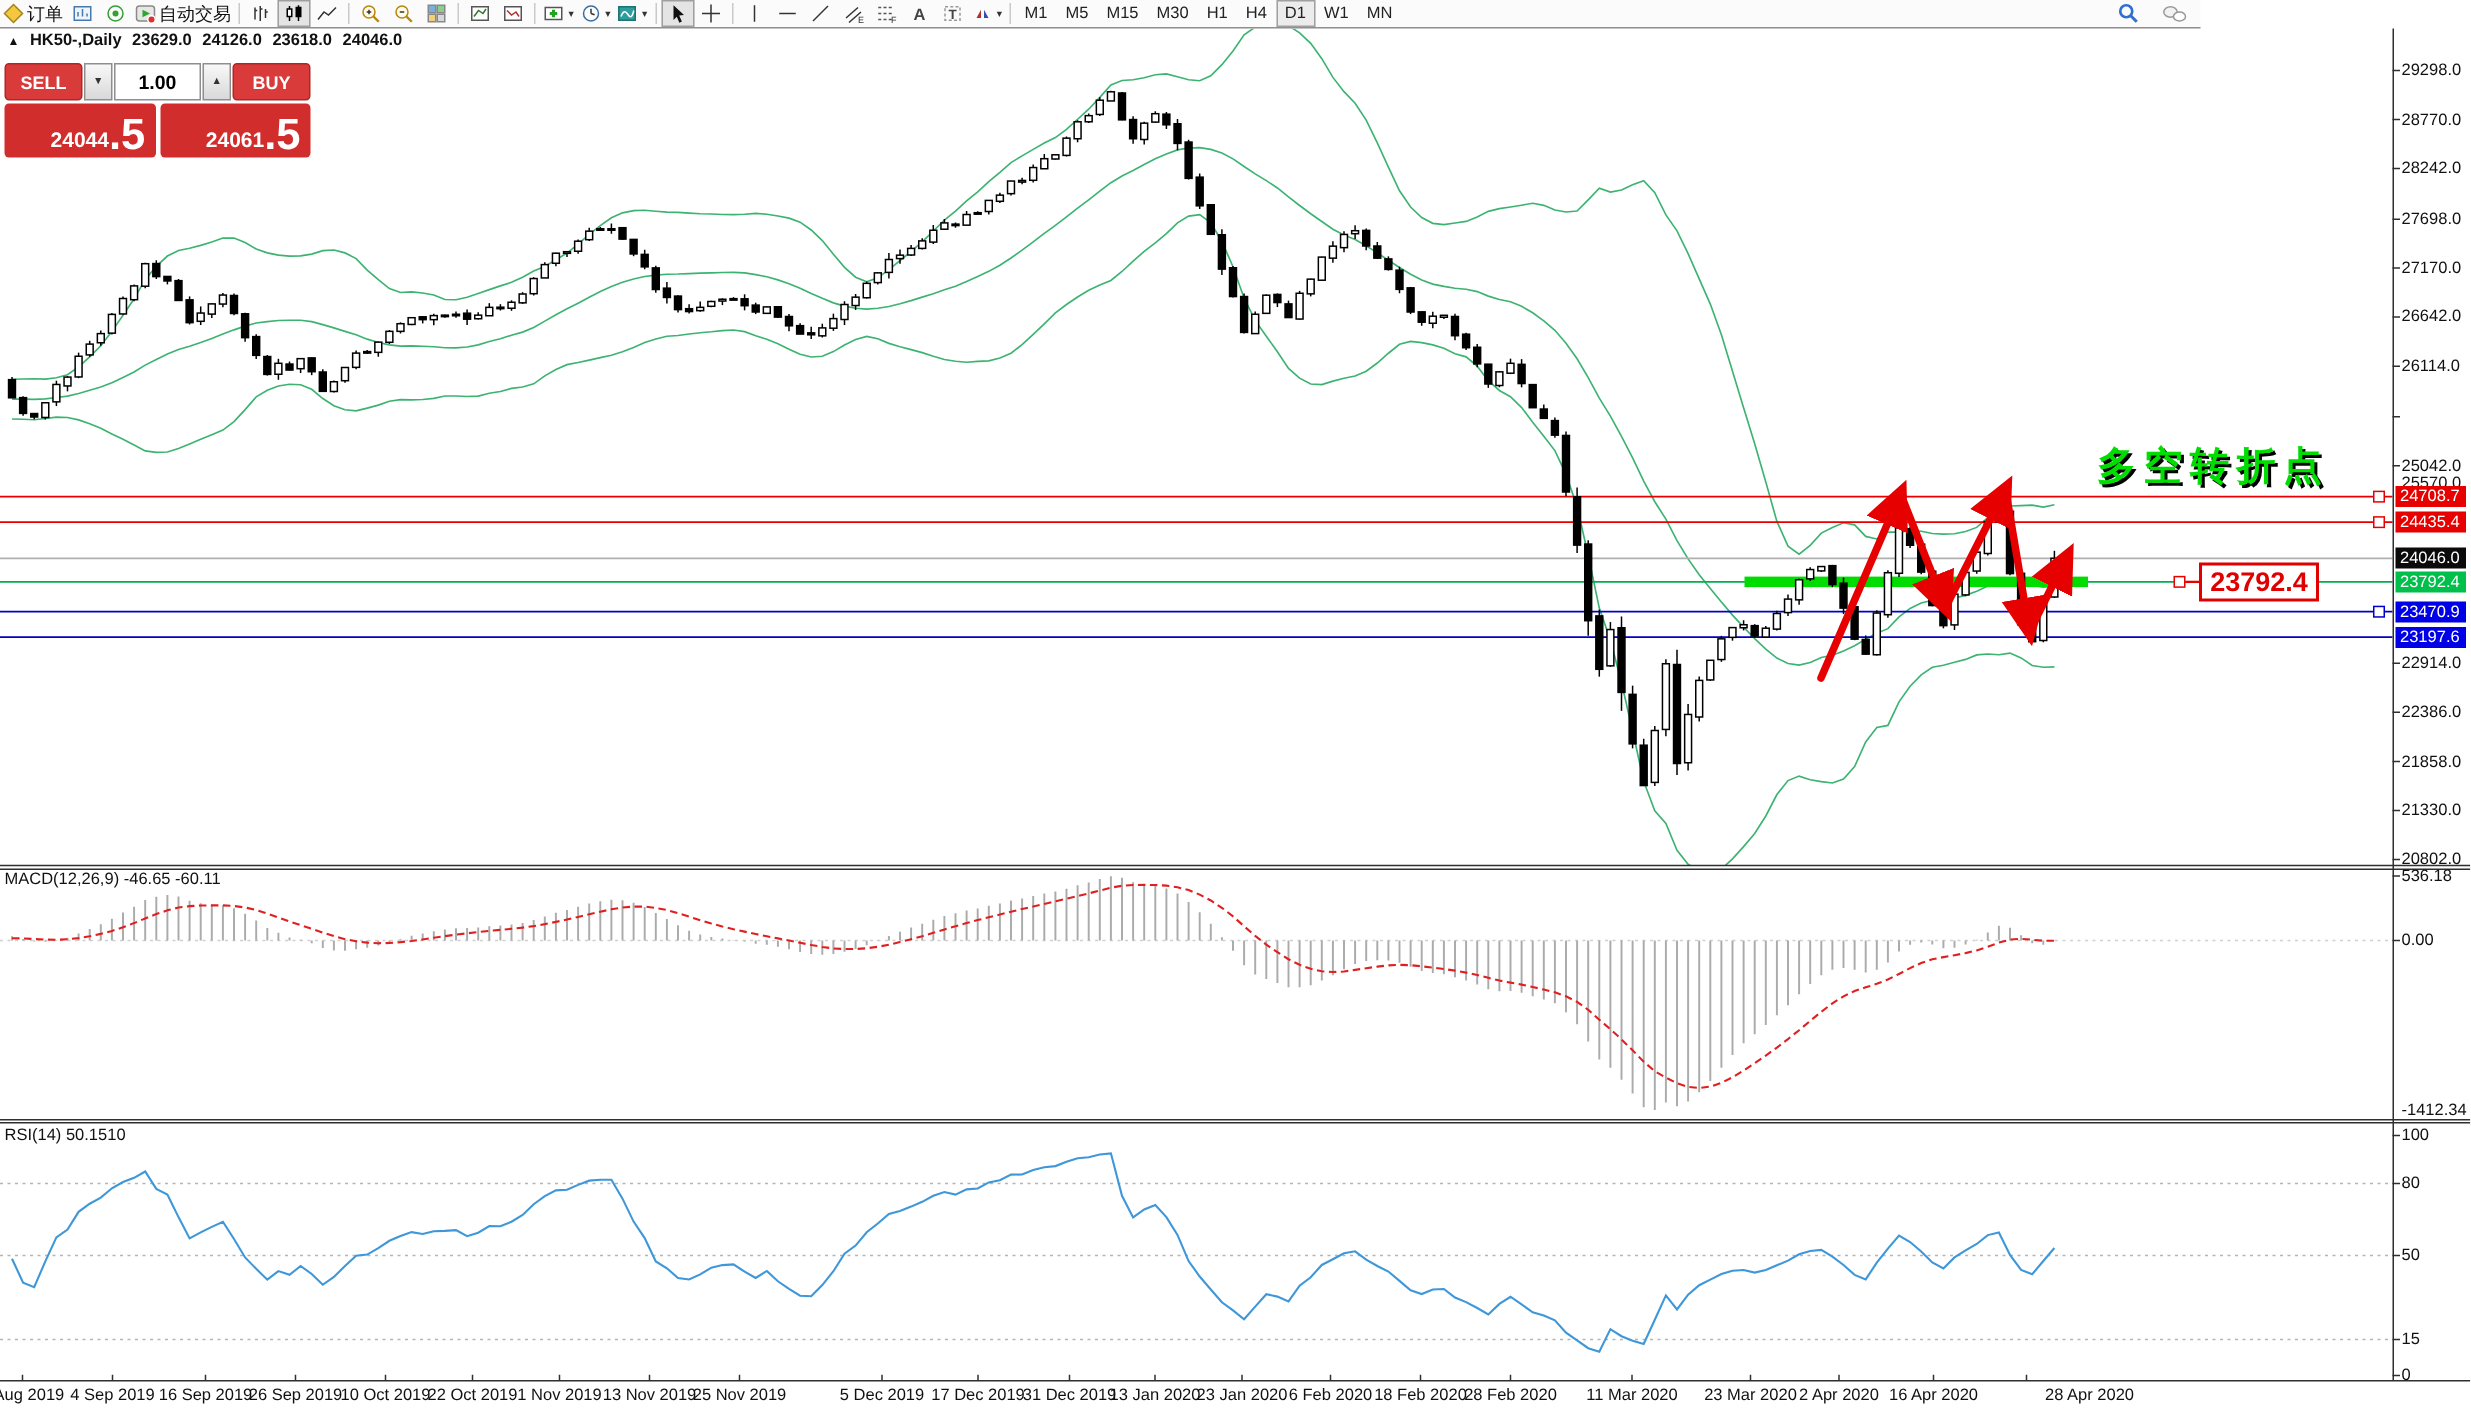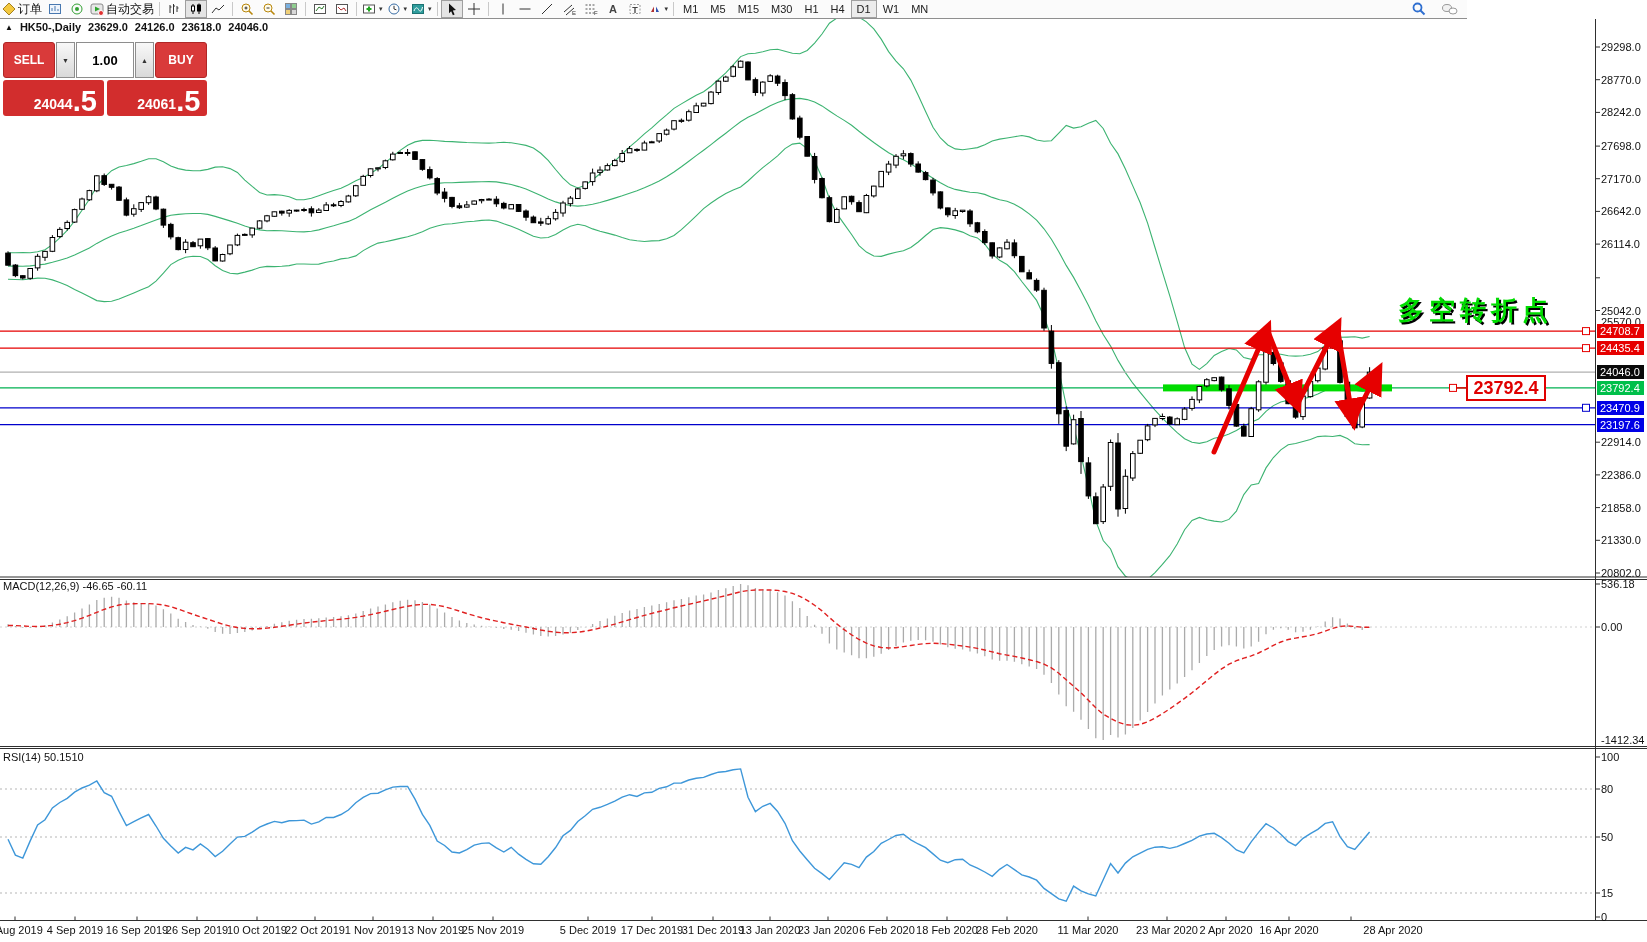--- a/index.html
+++ b/index.html
@@ -25,21 +25,21 @@
   .tag{position:absolute;left:1597px;transform:translateY(-50%);color:#fff;font-size:11px;
     padding:1px 4px 1px 3px;white-space:nowrap;line-height:12px;}
   .datelbl{transform:translateX(-50%);top:924px;}
   .ind-label{position:absolute;left:3px;font-size:11px;color:#111;white-space:nowrap;z-index:6;}
   .symbol-header{position:absolute;left:5px;top:21px;font-size:11px;font-weight:bold;color:#111;
     display:flex;gap:7px;align-items:center;z-index:6;}
   .symbol-header .winicon{font-size:8px;}
   
   .oneclick{position:absolute;left:1px;top:40px;width:204px;background:#fff;border-radius:5px;
     padding:2px;z-index:10;}
-  .oc-row1{display:flex;height:36px;gap:1px;justify-content:flex-end;}
+  .oc-row1{display:flex;height:25px;gap:1px;justify-content:flex-end;}
   .oc-btn{flex:0 0 50px;background:#d93a3a;color:#fff;font-size:12px;font-weight:bold;
     display:flex;align-items:center;justify-content:center;border:1px solid #b02626;border-radius:3px;}
   .oc-spin{flex:0 0 17px;background:linear-gradient(#f8f8f8,#d9d9d9);border:1px solid #8e8e8e;
     display:flex;align-items:center;justify-content:center;font-size:7px;color:#333;}
   .oc-vol{flex:1;border:1px solid #8e8e8e;background:#fff;display:flex;align-items:center;
     justify-content:center;font-size:13px;font-weight:bold;}
   .oc-row2{display:flex;gap:3px;margin-top:2px;height:36px;}
   .oc-price{flex:1;background:#d22d2d;border-radius:3px;color:#fff;display:flex;
     align-items:flex-end;justify-content:center;padding-left:24px;}
   .oc-main{font-size:14px;font-weight:bold;line-height:1;padding-bottom:5px;}

